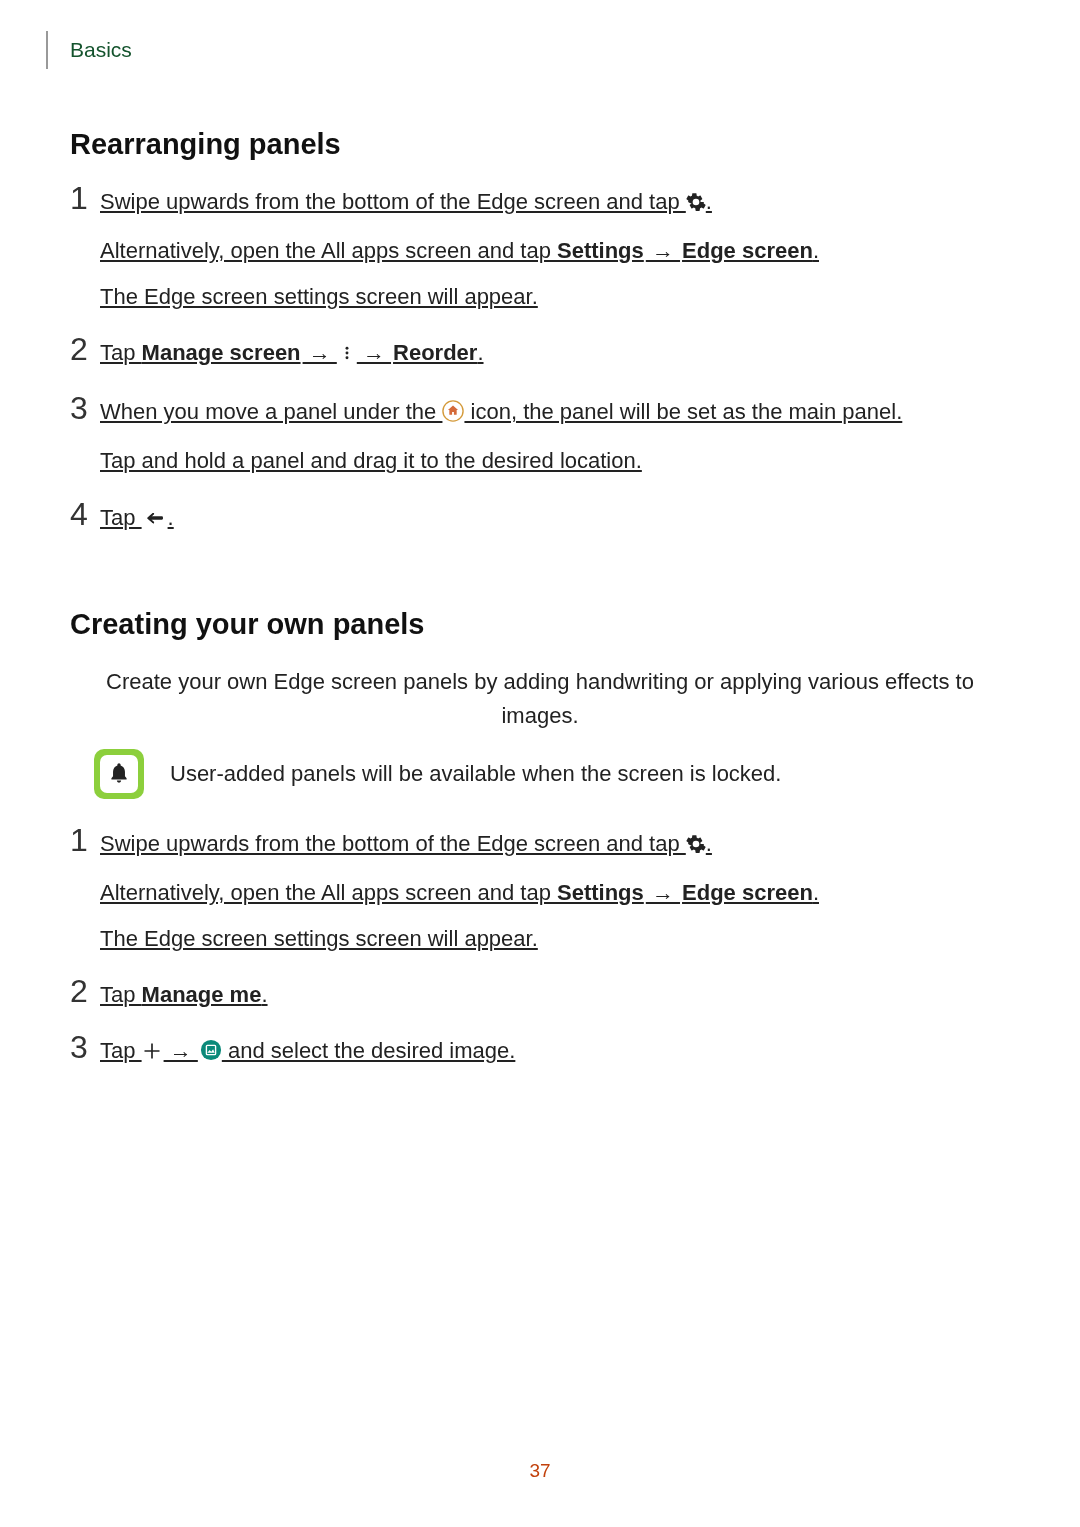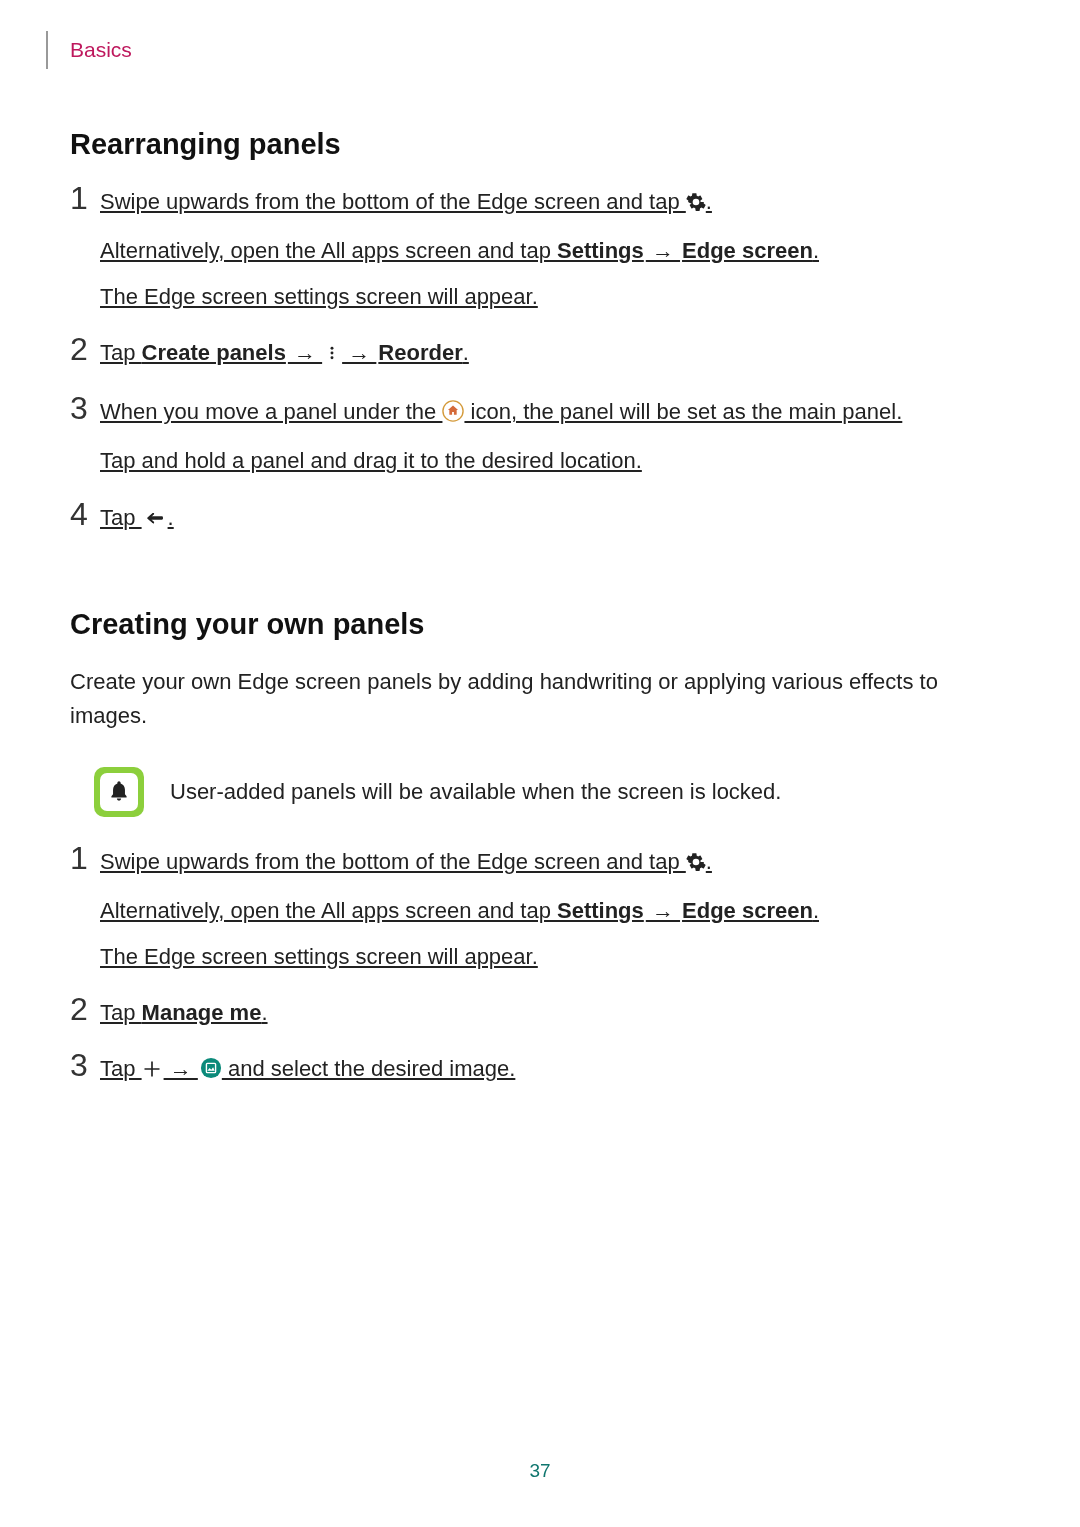--- a/index.html
+++ b/index.html
@@ -28,21 +28,21 @@
     height: 40px;
   }
   .header-rule {
     width: 2px;
     height: 38px;
     background: #999;
     margin-left: -24px;
     margin-right: 22px;
   }
   .breadcrumb {
-    color: #be185d;
+    color: #14532d;
     font-size: 21px;
     text-align: center;
   }
   h2.section {
     font-size: 29px;
     font-weight: 700;
     margin: 52px 0 18px 0;
     color: #111;
   }
   .step {
@@ -62,21 +62,22 @@
     font-family: "Segoe UI Light", "Helvetica Neue", Arial, sans-serif;
   }
   .step-body {
     flex: 1;
     text-decoration: underline;
   }
   .step-body p {
     margin: 0 0 12px 0;
   }
   .intro {
-    margin: 0 0 34px 0;
+    margin: 0 0 16px 0;
+    text-align: center;
   }
   .note-row {
     display: flex;
     align-items: center;
     margin: 12px 0 28px 0;
     padding-left: 24px;
   }
   .note-icon-box {
     width: 50px;
     height: 50px;
@@ -97,21 +98,21 @@
     align-items: center;
     justify-content: center;
   }
   .note-text { flex: 1; }
   .page-num {
     position: absolute;
     bottom: 42px;
     left: 0;
     width: 100%;
     text-align: center;
-    color: #0f766e;
+    color: #c2410c;
     font-size: 19px;
   }
   b { font-weight: 700; }
   .inline-icon {
     display: inline-block;
     vertical-align: -3px;
   }
   .arrow {
     padding: 0 2px;
   }
@@ -175,21 +176,21 @@
         <span>Alternatively, open the All apps screen and tap </span><b>Settings</b><span class="arrow"> → </span><b>Edge screen</b><span>.</span>
       </p>
       <p>The Edge screen settings screen will appear.</p>
     </div>
   </div>
 
   <div class="step">
     <div class="step-num">2</div>
     <div class="step-body">
       <p>
-        <span>Tap </span><b>Create panels</b><span class="arrow"> → </span><span class="inline-icon"><svg width="16" height="20" viewBox="0 0 24 24">
+        <span>Tap </span><b>Manage screen</b><span class="arrow"> → </span><span class="inline-icon"><svg width="16" height="20" viewBox="0 0 24 24">
               <use href="#more-vert-icon"></use>
             </svg></span><span class="arrow"> → </span><b>Reorder</b><span>.</span>
       </p>
     </div>
   </div>
 
   <div class="step">
     <div class="step-num">3</div>
     <div class="step-body">
       <p>

